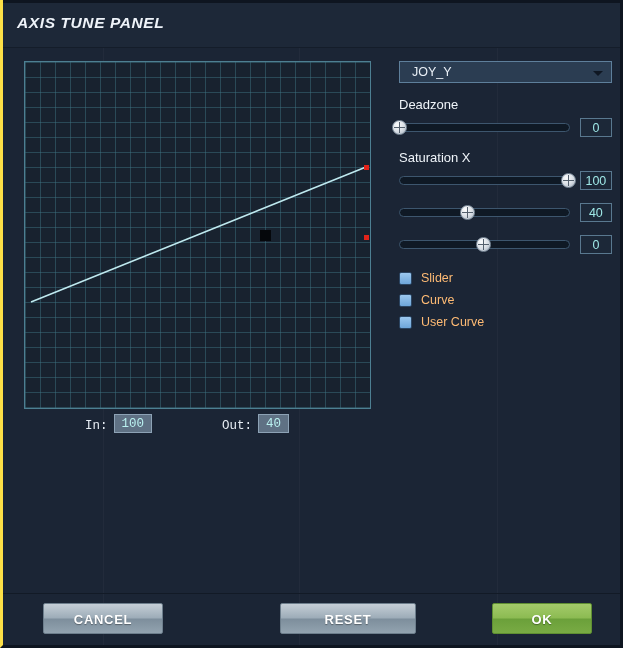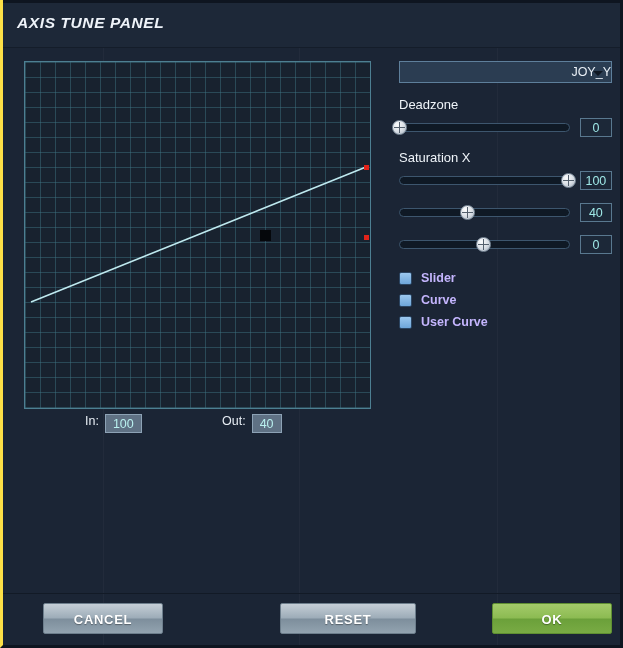--- a/index.html
+++ b/index.html
@@ -104,21 +104,21 @@
   }
 
   
   .io-row {
     position: absolute;
     left: 21px;
     top: 414px;
     width: 347px;
     height: 22px;
   }
-  .io-group { position: absolute; display: flex; align-items: flex-start; }
+  .io-group { position: absolute; display: flex; align-items: flex-end; font-family: Liberation Mono, monospace; }
   .io-group.in  { left: 61px; }
   .io-group.out { left: 198px; }
   .io-label {
     font-size: 12.5px;
     color: #e8eef5;
     margin-right: 6px;
   }
   .io-box {
     min-width: 24px;
     height: 19px;
@@ -145,21 +145,20 @@
     width: 213px;
     height: 22px;
     box-sizing: border-box;
     background: #2b3d52;
     border: 1px solid #5e7f9b;
     color: #e9eff6;
     font-size: 12.5px;
     line-height: 20px;
     padding-left: 12px;
     margin-bottom: 14px;
-    text-align: right;
   }
   .dropdown .caret {
     position: absolute;
     right: 8px;
     top: 9px;
     width: 0; height: 0;
     border-left: 5px solid transparent;
     border-right: 5px solid transparent;
     border-top: 5px solid #0f1723;
   }
@@ -226,22 +225,21 @@
     width: 13px;
     height: 13px;
     border-radius: 2px;
     background: linear-gradient(180deg, #9cc8ef 0%, #6ea6da 100%);
     border: 1px solid #2b4562;
     box-sizing: border-box;
     margin-right: 9px;
   }
   .check-label {
     font-size: 12.5px;
-    color: #c4b5fd;
-    font-weight: bold;
+    color: #fdba74;
   }
 
   
   .footer {
     position: absolute;
     left: 0;
     bottom: 0;
     width: 623px;
     height: 51px;
     border-top: 1px solid #121a26;
@@ -264,21 +262,21 @@
     background: linear-gradient(180deg, #c5ced6 0%, #9dacb8 48%, #7d8e9c 52%, #93a3b0 100%);
     border: 1px solid #6d7e8c;
     margin-left: 26px;
   }
   .btn.green {
     background: linear-gradient(180deg, #a4cb6a 0%, #8cbb52 48%, #6ba03a 52%, #79ab44 100%);
     border: 1px solid #5f8f32;
   }
   .btn-cancel { left: 14px;  width: 120px; }
   .btn-reset  { left: 251px; width: 136px; }
-  .btn-ok     { left: 489px; width: 120px; }
+  .btn-ok     { left: 489px; width: 100px; }
 </style>
 </head>
 <body>
 
 <div class="panel">
 
   <div class="seams">
     <div class="seam" style="left:100px"></div>
     <div class="seam" style="left:296px"></div>
     <div class="seam" style="left:494px"></div>

